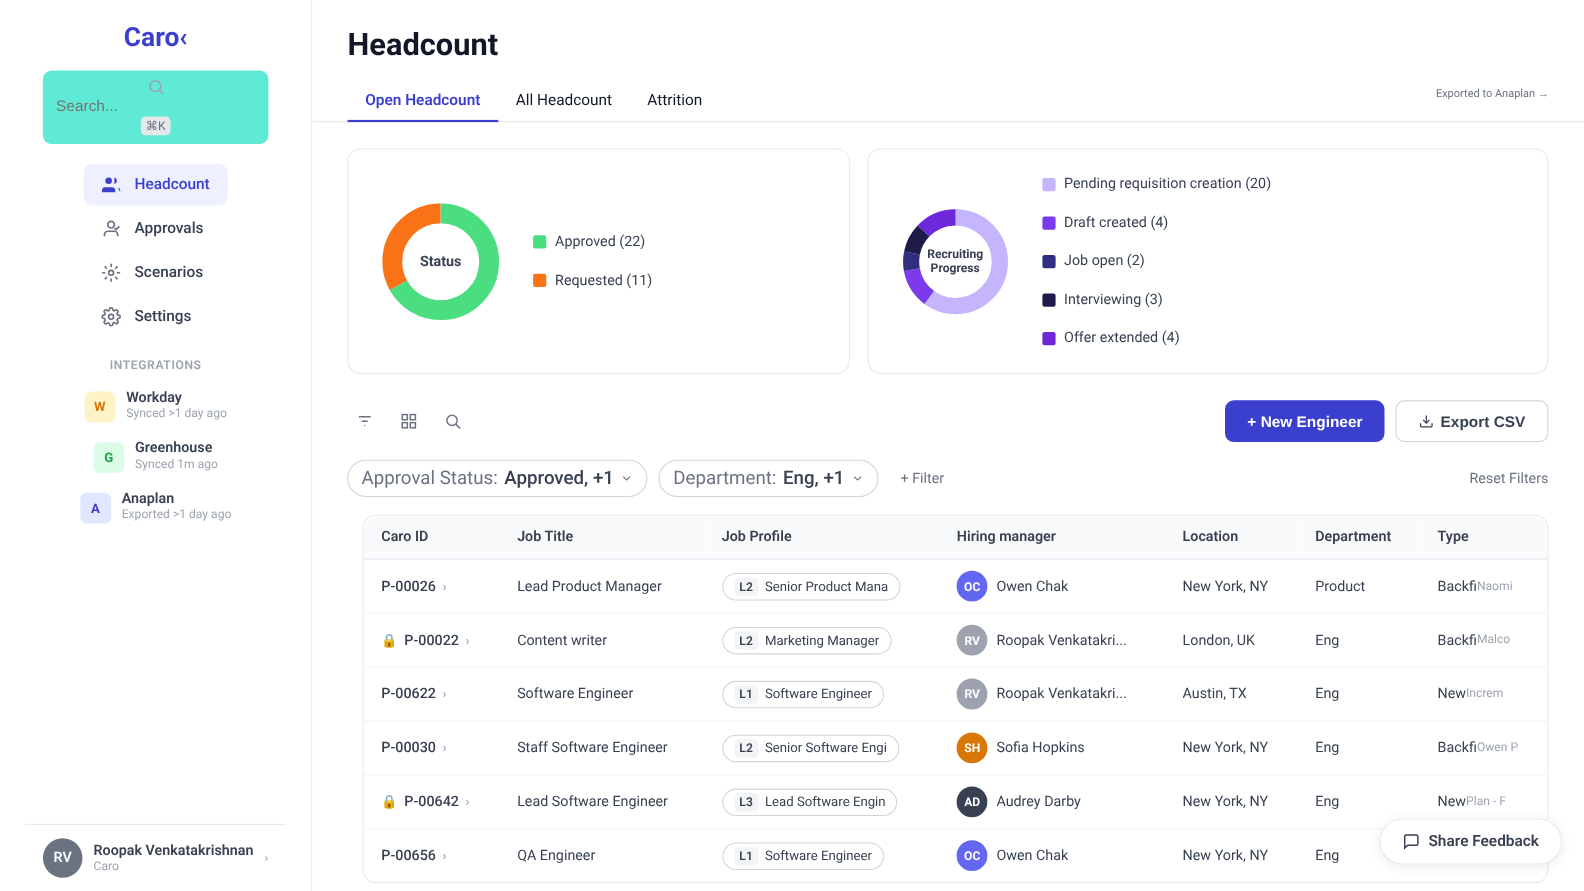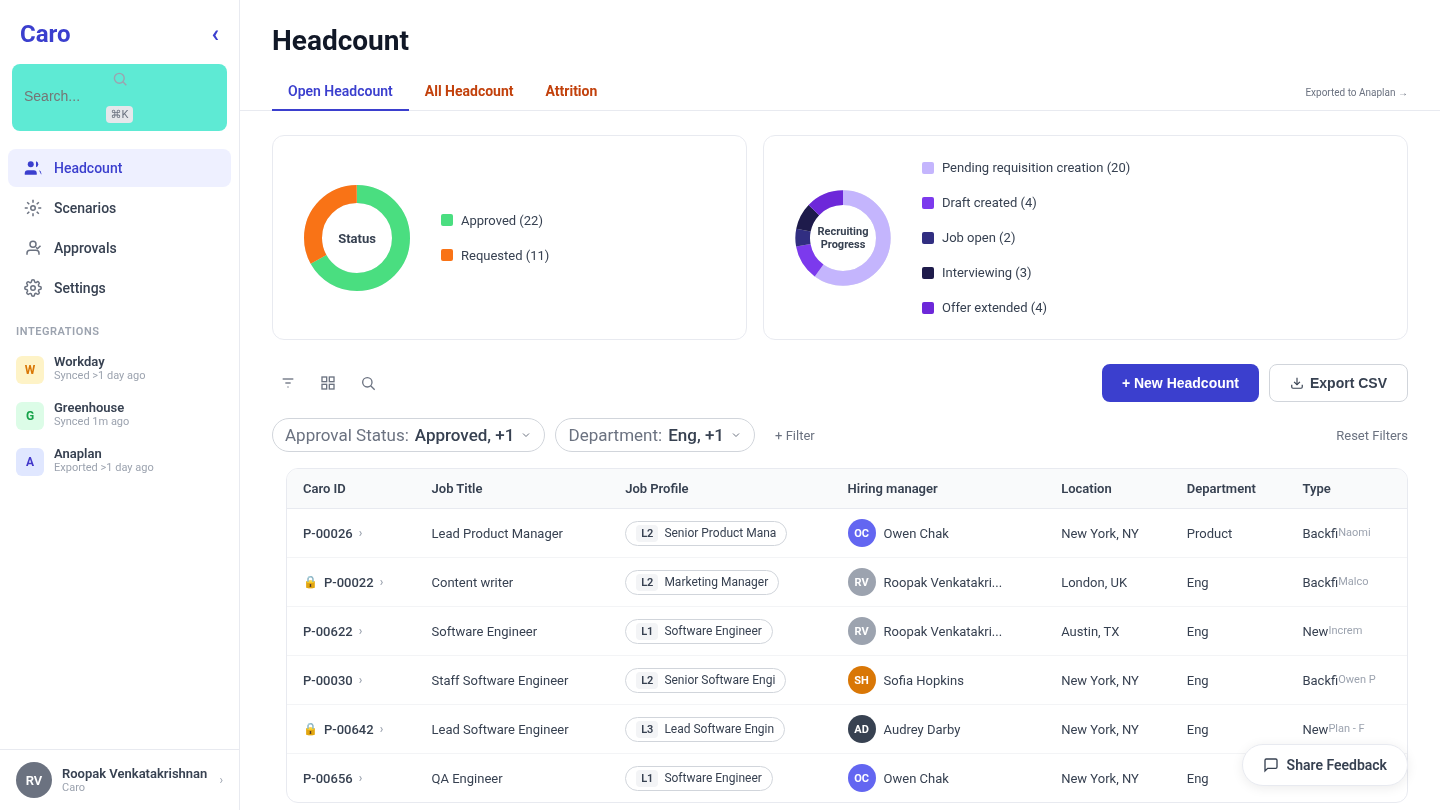--- a/index.html
+++ b/index.html
@@ -1,19 +1,19 @@
 <!DOCTYPE html>
 <html><head>
   <meta charset="utf-8">
   <style>
     * { box-sizing: border-box; margin: 0; padding: 0; }
     body { font-family: -apple-system, BlinkMacSystemFont, 'Segoe UI', Roboto, sans-serif; background: #f8f9fc; display: flex; height: 810px; overflow: hidden; }
 
     
-    .sidebar { width: 240px; background: #fff; border-right: 1px solid #e8eaf0; display: flex; flex-direction: column; height: 810px; flex-shrink: 0; }
+    .sidebar { width: 284px; background: #fff; border-right: 1px solid #e8eaf0; display: flex; flex-direction: column; height: 810px; flex-shrink: 0; align-items: center; }
     .sidebar-logo { padding: 20px 20px 16px; }
     .sidebar-logo span { font-size: 24px; font-weight: 700; color: #3b3fce; }
     .sidebar-collapse { margin-left: auto; cursor: pointer; color: #9ca3af; font-size: 14px; }
     .sidebar-logo-row { display: flex; align-items: center; }
     .sidebar-search { margin: 0 12px 16px; display: flex; align-items: center; background: #5eead4; border-radius: 8px; padding: 8px 12px; gap: 2px; cursor: text; flex-direction: column; }
     .sidebar-search input { border: none; background: transparent; outline: none; font-size: 14px; color: #6b7280; width: 100%; }
     .search-kbd { background: #e5e7eb; border-radius: 4px; padding: 2px 5px; font-size: 11px; color: #6b7280; }
     .nav-item { display: flex; align-items: center; gap: 12px; padding: 10px 16px; cursor: pointer; border-radius: 8px; margin: 2px 8px; color: #374151; font-size: 14px; font-weight: 500; }
     .nav-item.active { background: #eef0ff; color: #3b3fce; }
     .nav-item svg { width: 18px; height: 18px; flex-shrink: 0; }
@@ -29,21 +29,21 @@
     .avatar { width: 36px; height: 36px; border-radius: 50%; background: #6b7280; display: flex; align-items: center; justify-content: center; color: #fff; font-size: 13px; font-weight: 600; flex-shrink: 0; overflow: hidden; }
     .user-name { font-size: 13px; font-weight: 600; color: #374151; }
     .user-org { font-size: 11px; color: #9ca3af; }
     .sidebar-bottom-chevron { margin-left: auto; color: #9ca3af; font-size: 12px; }
 
     
     .main { flex: 1; display: flex; flex-direction: column; overflow: hidden; background: #fff; }
     .main-header { padding: 24px 32px 0; border-bottom: 1px solid #e8eaf0; }
     .page-title { font-size: 28px; font-weight: 700; color: #111827; margin-bottom: 16px; }
     .tabs { display: flex; gap: 0; align-items: center; }
-    .tab { padding: 10px 16px; font-size: 14px; font-weight: 700; color: #c2410c; cursor: pointer; border-bottom: 2px solid transparent; margin-bottom: -1px; }
+    .tab { padding: 10px 16px; font-size: 14px; font-weight: 400; color: #0f172a; cursor: pointer; border-bottom: 2px solid transparent; margin-bottom: -1px; }
     .tab.active { color: #3b3fce; border-bottom: 2px solid #3b3fce; font-weight: 600; }
     .export-anaplan { margin-left: auto; font-size: 10px; color: #6b7280; cursor: pointer; display: flex; align-items: center; gap: 4px; padding-bottom: 12px; }
 
     
     .main-content { flex: 1; overflow-y: auto; padding: 24px 32px; }
 
     
     .charts-row { display: flex; gap: 16px; margin-bottom: 24px; }
     .chart-card { background: #fff; border: 1px solid #e8eaf0; border-radius: 12px; padding: 24px; display: flex; align-items: center; gap: 24px; }
     .chart-card:first-child { flex: 1; }
@@ -85,21 +85,21 @@
     .profile-chip { display: inline-flex; align-items: center; gap: 6px; border: 1px solid #d1d5db; border-radius: 20px; padding: 3px 10px; font-size: 12px; color: #374151; }
     .level-badge { background: #f3f4f6; border-radius: 4px; padding: 2px 5px; font-size: 11px; font-weight: 600; color: #374151; }
     .hiring-mgr { display: flex; align-items: center; gap: 8px; }
     .avatar-sm { width: 28px; height: 28px; border-radius: 50%; display: flex; align-items: center; justify-content: center; font-size: 11px; font-weight: 700; color: #fff; flex-shrink: 0; }
     .mgr-name { font-size: 13px; color: #374151; }
     .type-cell { display: flex; flex-direction: row; }
     .type-main { font-size: 13px; color: #374151; }
     .type-sub { font-size: 11px; color: #9ca3af; }
 
     
-    .share-feedback { position: fixed; bottom: 24px; right: 32px; background: #fff; border: 1.5px solid #e8eaf0; border-radius: 24px; padding: 12px 20px; display: flex; align-items: center; gap: 8px; font-size: 14px; font-weight: 600; color: #374151; cursor: pointer; box-shadow: 0 2px 12px rgba(0,0,0,0.08); }
+    .share-feedback { position: fixed; bottom: 24px; right: 20px; background: #fff; border: 1.5px solid #e8eaf0; border-radius: 24px; padding: 12px 20px; display: flex; align-items: center; gap: 8px; font-size: 14px; font-weight: 600; color: #374151; cursor: pointer; box-shadow: 0 2px 12px rgba(0,0,0,0.08); }
 
     
     .donut-svg { width: 120px; height: 120px; transform: rotate(-90deg); }
   </style>
 </head>
 <body>
 
 <div class="sidebar">
   <div class="sidebar-logo">
     <div class="sidebar-logo-row">
@@ -122,32 +122,32 @@
       <svg width="18" height="18" viewBox="0 0 24 24" fill="#3b3fce">
           <path d="M17 21v-2a4 4 0 0 0-4-4H5a4 4 0 0 0-4 4v2"></path>
           <circle cx="9" cy="7" r="4"></circle>
           <path d="M23 21v-2a4 4 0 0 0-3-3.87"></path>
           <path d="M16 3.13a4 4 0 0 1 0 7.75"></path>
         </svg>
       <span>Headcount</span>
     </div>
     <div class="nav-item">
       <svg width="18" height="18" viewBox="0 0 24 24" fill="none" stroke="#6b7280" stroke-width="2">
-          <circle cx="12" cy="12" r="3"></circle>
-          <path d="M12 1v4M12 19v4M4.22 4.22l2.83 2.83M16.95 16.95l2.83 2.83M1 12h4M19 12h4M4.22 19.78l2.83-2.83M16.95 7.05l2.83-2.83"></path>
-        </svg>
-      <span>Scenarios</span>
-    </div>
-    <div class="nav-item">
-      <svg width="18" height="18" viewBox="0 0 24 24" fill="none" stroke="#6b7280" stroke-width="2">
           <path d="M20 21v-2a4 4 0 0 0-4-4H8a4 4 0 0 0-4 4v2"></path>
           <circle cx="12" cy="7" r="4"></circle>
           <polyline points="16 11 18 13 22 9"></polyline>
         </svg>
       <span>Approvals</span>
+    </div>
+    <div class="nav-item">
+      <svg width="18" height="18" viewBox="0 0 24 24" fill="none" stroke="#6b7280" stroke-width="2">
+          <circle cx="12" cy="12" r="3"></circle>
+          <path d="M12 1v4M12 19v4M4.22 4.22l2.83 2.83M16.95 16.95l2.83 2.83M1 12h4M19 12h4M4.22 19.78l2.83-2.83M16.95 7.05l2.83-2.83"></path>
+        </svg>
+      <span>Scenarios</span>
     </div>
     <div class="nav-item">
       <svg width="18" height="18" viewBox="0 0 24 24" fill="none" stroke="#6b7280" stroke-width="2">
           <circle cx="12" cy="12" r="3"></circle>
           <path d="M19.4 15a1.65 1.65 0 0 0 .33 1.82l.06.06a2 2 0 0 1-2.83 2.83l-.06-.06a1.65 1.65 0 0 0-1.82-.33 1.65 1.65 0 0 0-1 1.51V21a2 2 0 0 1-4 0v-.09A1.65 1.65 0 0 0 9 19.4a1.65 1.65 0 0 0-1.82.33l-.06.06a2 2 0 0 1-2.83-2.83l.06-.06A1.65 1.65 0 0 0 4.68 15a1.65 1.65 0 0 0-1.51-1H3a2 2 0 0 1 0-4h.09A1.65 1.65 0 0 0 4.6 9a1.65 1.65 0 0 0-.33-1.82l-.06-.06a2 2 0 0 1 2.83-2.83l.06.06A1.65 1.65 0 0 0 9 4.68a1.65 1.65 0 0 0 1-1.51V3a2 2 0 0 1 4 0v.09a1.65 1.65 0 0 0 1 1.51 1.65 1.65 0 0 0 1.82-.33l.06-.06a2 2 0 0 1 2.83 2.83l-.06.06A1.65 1.65 0 0 0 19.4 9a1.65 1.65 0 0 0 1.51 1H21a2 2 0 0 1 0 4h-.09a1.65 1.65 0 0 0-1.51 1z"></path>
         </svg>
       <span>Settings</span>
     </div>
   </nav>
 
@@ -181,21 +181,21 @@
       <div class="user-name">Roopak Venkatakrishnan</div>
       <div class="user-org">Caro</div>
     </div>
     <span class="sidebar-bottom-chevron">›</span>
   </div>
 </div>
 
 <div class="main">
   <div class="main-header">
     <h1 class="page-title">Headcount</h1>
-    <div style="display:flex; align-items:flex-end;">
+    <div style="display:flex; ">
       <div class="tabs">
         <div class="tab active">Open Headcount</div>
         <div class="tab">All Headcount</div>
         <div class="tab">Attrition</div>
       </div>
       <div class="export-anaplan">Exported to Anaplan →</div>
     </div>
   </div>
 
   <div class="main-content">
@@ -284,21 +284,21 @@
             </svg>
         </div>
         <div class="toolbar-icon">
           <svg width="16" height="16" viewBox="0 0 24 24" fill="none" stroke="currentColor" stroke-width="2">
               <circle cx="11" cy="11" r="7"></circle>
               <line x1="16" y1="16" x2="22" y2="22"></line>
             </svg>
         </div>
       </div>
       <div class="toolbar-right">
-        <button class="btn-primary">+ New Headcount</button>
+        <button class="btn-primary">+ New Engineer</button>
         <button class="btn-secondary">
           <svg width="14" height="14" viewBox="0 0 24 24" fill="none" stroke="currentColor" stroke-width="2">
               <path d="M21 15v4a2 2 0 0 1-2 2H5a2 2 0 0 1-2-2v-4"></path>
               <polyline points="7 10 12 15 17 10"></polyline>
               <line x1="12" y1="15" x2="12" y2="3"></line>
             </svg>
           <span>Export CSV</span>
         </button>
       </div>
     </div>

